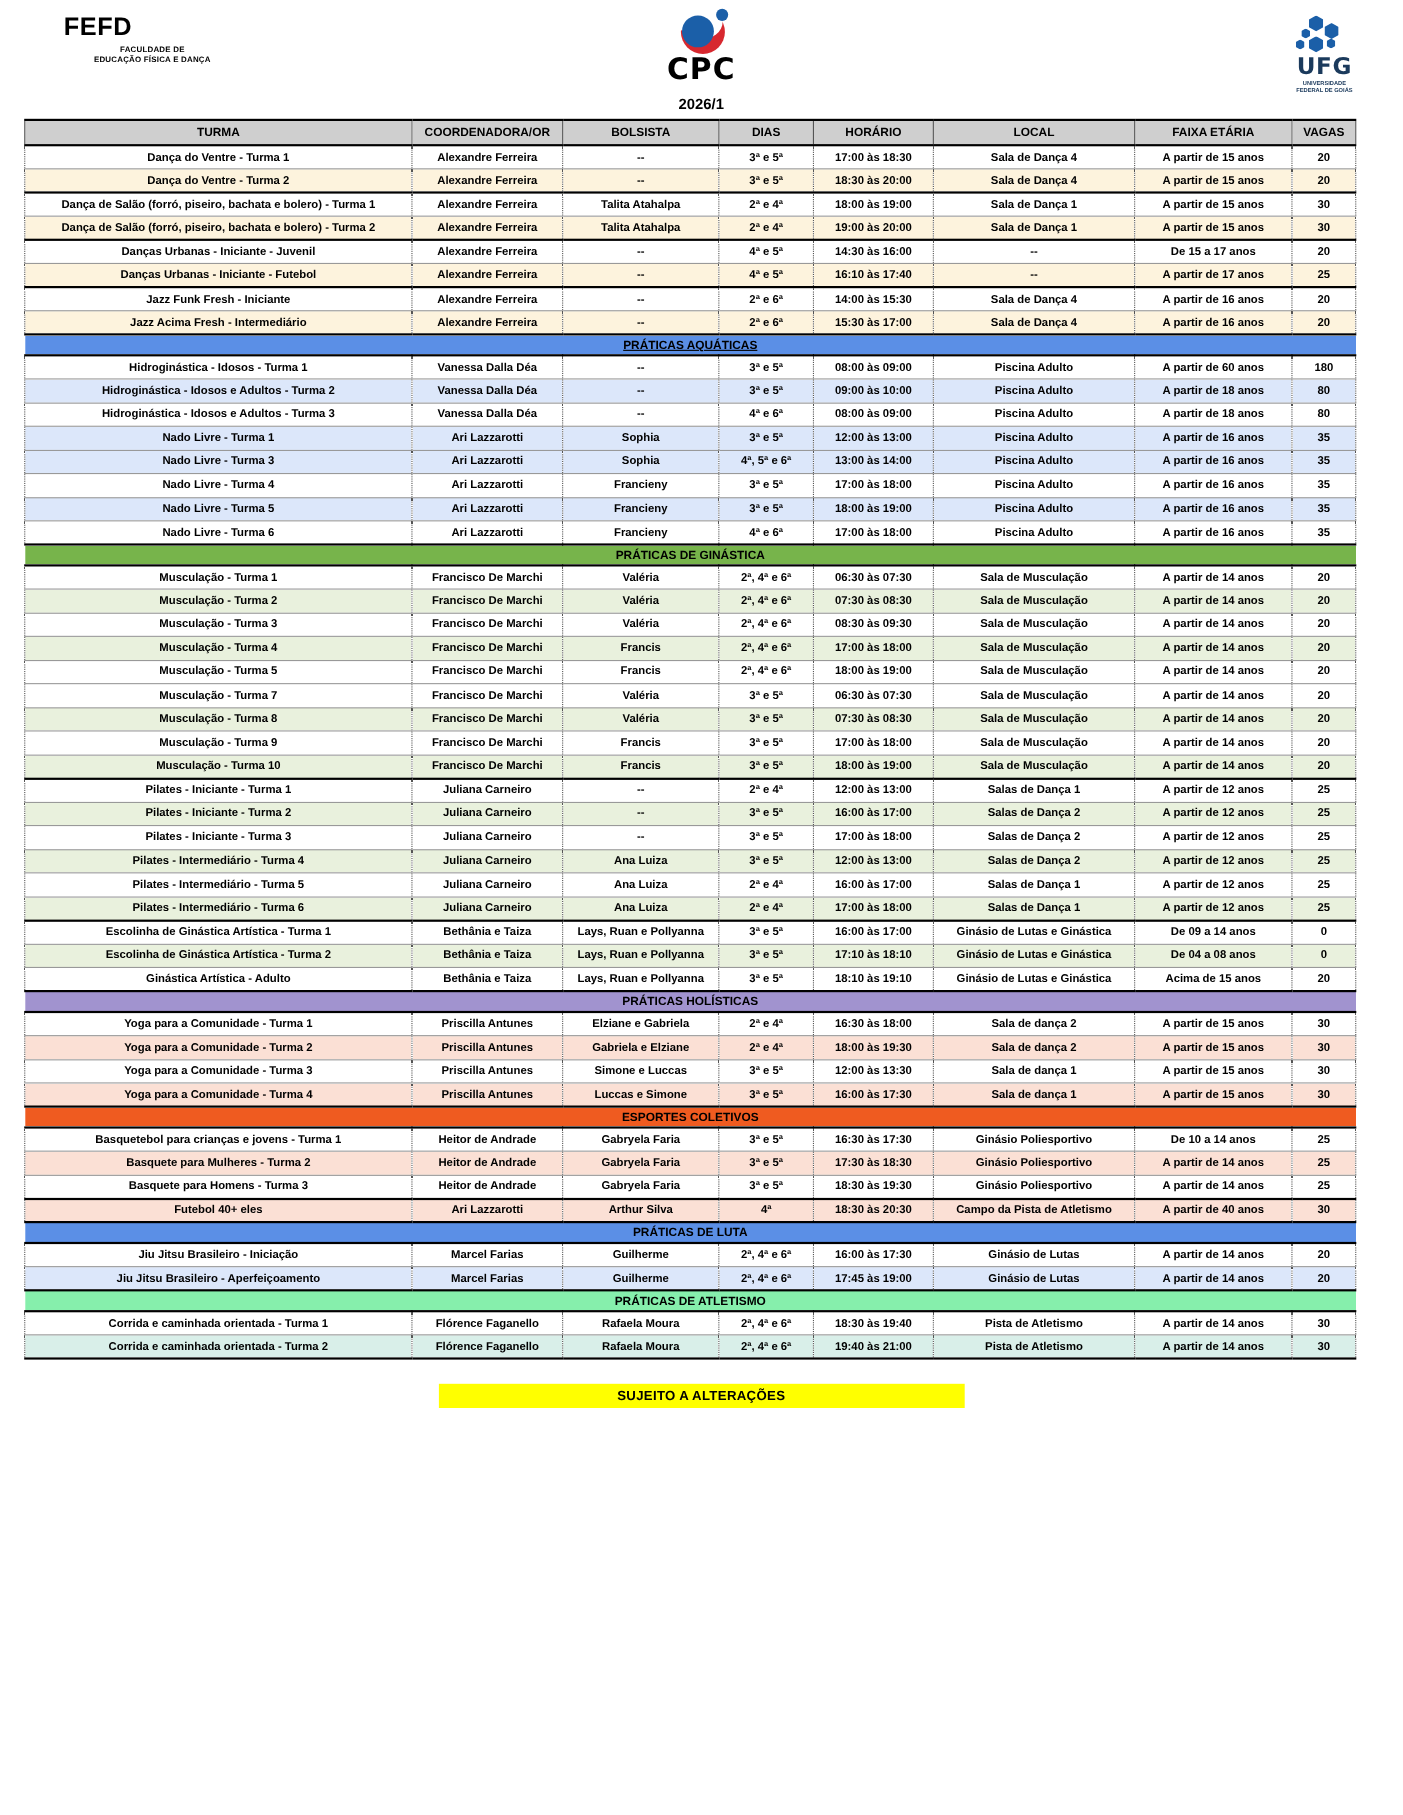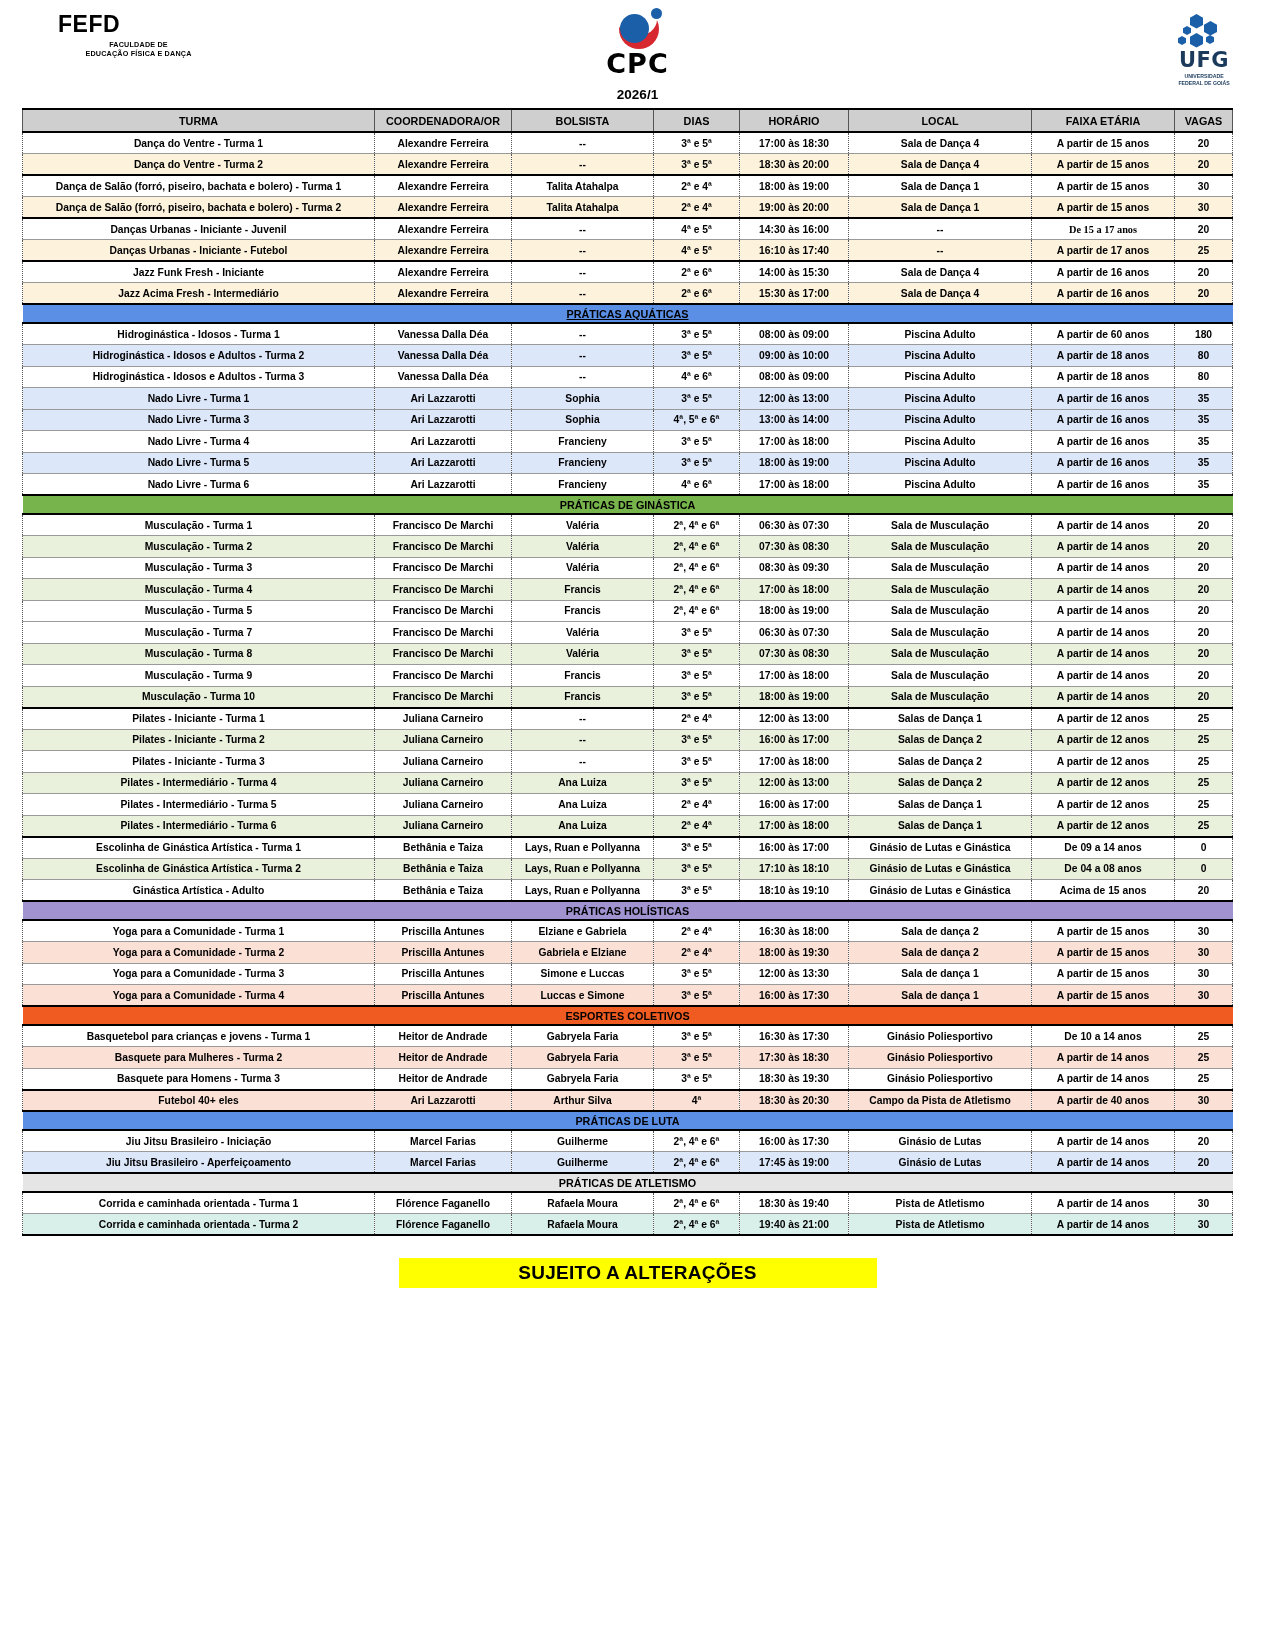--- a/index.html
+++ b/index.html
@@ -201,21 +201,21 @@
   col.c-vagas   { width: 58px; }
 
   
   .footer {
     margin-top: 22px;
     text-align: center;
   }
   .footer-banner {
     display: inline-block;
     background: #ffff00;
-    font-size: 19px;
+    font-size: 12px;
     font-weight: bold;
     padding: 4px 0;
     width: 478px;
     letter-spacing: 0.3px;
   }
 </style>
 </head>
 <body>
 
 <div class="header">
@@ -321,21 +321,21 @@
           <td style="background: rgb(253, 243, 221);">A partir de 15 anos</td>
           <td style="background: rgb(253, 243, 221);">30</td>
         </tr>
         <tr class="datarow">
           <td style="background: rgb(255, 255, 255);">Danças Urbanas - Iniciante - Juvenil</td>
           <td style="background: rgb(255, 255, 255);">Alexandre  Ferreira</td>
           <td style="background: rgb(255, 255, 255);">--</td>
           <td style="background: rgb(255, 255, 255);">4ª e 5ª</td>
           <td style="background: rgb(255, 255, 255);">14:30 às 16:00</td>
           <td style="background: rgb(255, 255, 255);">--</td>
-          <td style="background: rgb(255, 255, 255); font-family: Liberation Serif, serif;">De 15 a 17 anos</td>
+          <td style="background: rgb(255, 255, 255);">De 15 a 17 anos</td>
           <td style="background: rgb(255, 255, 255);">20</td>
         </tr>
         <tr class="datarow grp-end">
           <td style="background: rgb(253, 243, 221);">Danças Urbanas - Iniciante - Futebol</td>
           <td style="background: rgb(253, 243, 221);">Alexandre  Ferreira</td>
           <td style="background: rgb(253, 243, 221);">--</td>
           <td style="background: rgb(253, 243, 221);">4ª e 5ª</td>
           <td style="background: rgb(253, 243, 221);">16:10 às 17:40</td>
           <td style="background: rgb(253, 243, 221);">--</td>
           <td style="background: rgb(253, 243, 221);">A partir de 17 anos</td>
@@ -730,21 +730,21 @@
           <td style="background: rgb(220, 231, 250);">Jiu Jitsu Brasileiro - Aperfeiçoamento</td>
           <td style="background: rgb(220, 231, 250);">Marcel Farias</td>
           <td style="background: rgb(220, 231, 250);">Guilherme</td>
           <td style="background: rgb(220, 231, 250);">2ª, 4ª e 6ª</td>
           <td style="background: rgb(220, 231, 250);">17:45 às 19:00</td>
           <td style="background: rgb(220, 231, 250);">Ginásio de Lutas</td>
           <td style="background: rgb(220, 231, 250);">A partir de 14 anos</td>
           <td style="background: rgb(220, 231, 250);">20</td>
         </tr>
         <tr class="section">
-          <td colspan="8" style="background: #e5e5e5;">PRÁTICAS DE ATLETISMO</td>
+          <td colspan="8" style="background: #86efac;">PRÁTICAS DE ATLETISMO</td>
         </tr>
         <tr class="datarow first-of-sec">
           <td style="background: rgb(255, 255, 255);">Corrida e caminhada orientada - Turma 1</td>
           <td style="background: rgb(255, 255, 255);">Flórence Faganello</td>
           <td style="background: rgb(255, 255, 255);">Rafaela Moura</td>
           <td style="background: rgb(255, 255, 255);">2ª, 4ª e 6ª</td>
           <td style="background: rgb(255, 255, 255);">18:30 às 19:40</td>
           <td style="background: rgb(255, 255, 255);">Pista de Atletismo</td>
           <td style="background: rgb(255, 255, 255);">A partir de 14 anos</td>
           <td style="background: rgb(255, 255, 255);">30</td>

